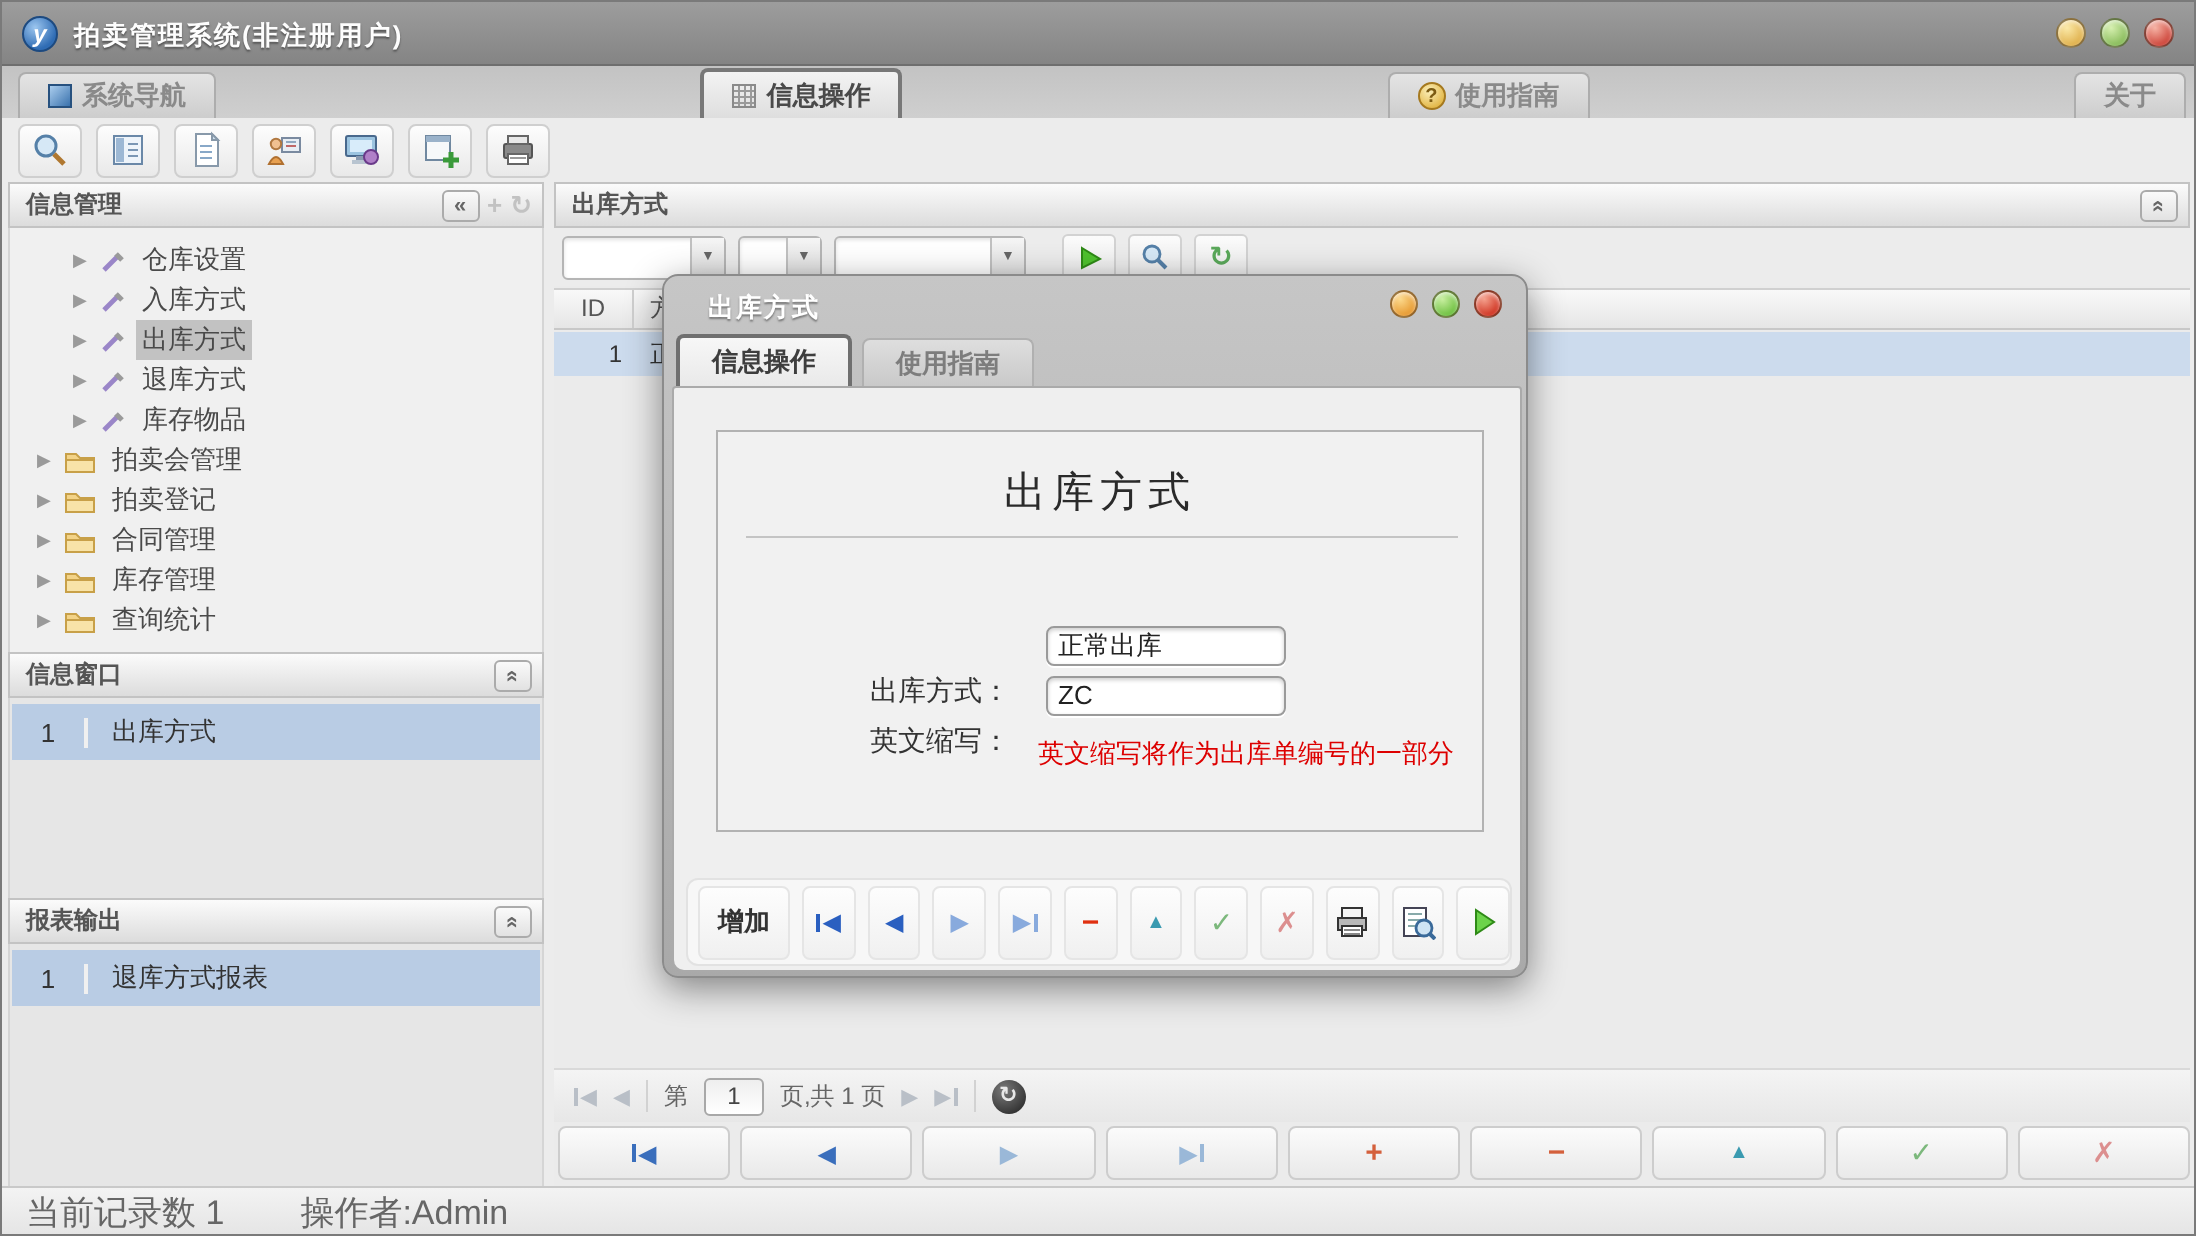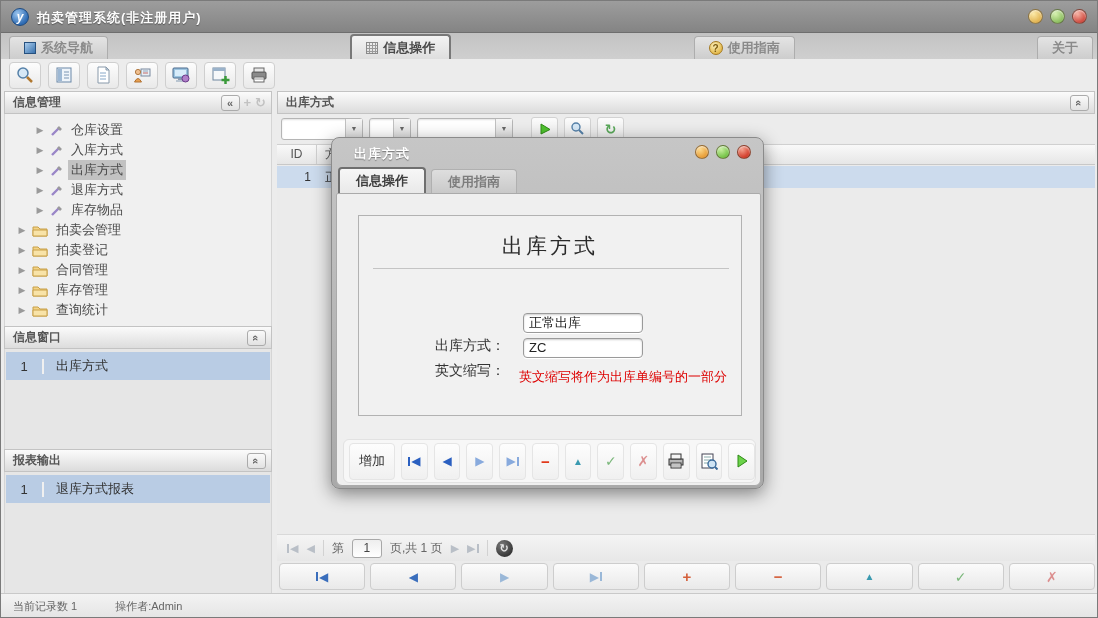--- a/index.html
+++ b/index.html
@@ -125,21 +125,21 @@
   .g-left::before { content:"◀"; } .g-right::before { content:"▶"; }
   .g-up::before { content:"▲"; } .g-down::before { content:"▼"; }
   .g-plus::before { content:"+"; } .g-minus::before { content:"−"; }
   .g-check::before { content:"✓"; } .g-x::before { content:"✗"; }
   .g-laquo::before { content:"«"; } .g-refresh::before { content:"↻"; }
   .g-q::before { content:"?"; }
 
   
   .statusbar { position:absolute; left:0; top:592px; width:1098px; height:26px;
     background:linear-gradient(#f3f3f3,#e4e4e4); border-top:1px solid #c9c9c9;
-    display:flex; align-items:center; gap:38px; padding-left:12px; font-size:11px; color:#666; }
+    display:flex; align-items:center; gap:38px; padding-left:12px; font-size:17px; color:#666; }
 
   
   .dialog { position:absolute; left:330px; top:136px; width:433px; height:352px; border-radius:8px;
     background:linear-gradient(#c6c6c6,#a9a9a9); border:1px solid #8b8b8b;
     box-shadow:0 5px 18px rgba(0,0,0,.45); }
   .dlg-title { position:absolute; left:0; top:0; width:100%; height:29px; }
   .dlg-title-text { position:absolute; left:22px; top:7px; color:#fff; font-size:13px; font-weight:bold;
     text-shadow:0 1px 1px #777; letter-spacing:1px; }
   .dlg-winbtns { position:absolute; right:12px; top:7px; display:flex; gap:7px; }
   .dlg-winbtn { width:14px; height:14px; border-radius:50%; border:1px solid rgba(80,60,40,.55);
@@ -163,21 +163,21 @@
   .form-rule { position:absolute; left:14px; top:52px; width:356px; border-top:1px solid #c4c4c4; }
   .frow { position:absolute; display:flex; align-items:center; }
   .frow1 { left:76px; top:74px; } .frow2 { left:76px; top:99px;justify-content:space-between; }
   .flabel { width:86px; font-size:14px; color:#333;margin-top:47px; }
   .finput { width:120px; height:20px; margin-left:2px; border:1px solid #9a9a9a; border-radius:4px;
     background:#fff; box-shadow:inset 0 1px 2px rgba(0,0,0,.2), 0 1px 0 #fff;
     font-size:13px; padding:0 5px; color:#222; font-family:Liberation Sans, sans-serif; }
   .fnote { position:absolute; left:160px; top:152px; width:220px; font-size:13px; color:#dd0000; }
   .dlg-toolbar { position:absolute; left:6px; top:245px; width:413px; height:44px;
     background:#f7f7f7; border:1px solid #e2e2e2; border-radius:6px;
-    display:flex; align-items:center; gap:6px; padding-left:5px; }
+    display:flex; align-items:center; gap:6px; padding-left:5px;font-weight:bold; }
   .dt-btn { width:29px; height:37px; border:1px solid #e5e5e5; border-radius:4px;
     background:linear-gradient(#fdfdfd,#f0f0f0); display:flex; align-items:center; justify-content:center;
     font-size:12px; }
   .dt-add { width:50px; font-size:13px; color:#333; }
 </style>
 </head>
 <body>
 
 <div id="app">
 

